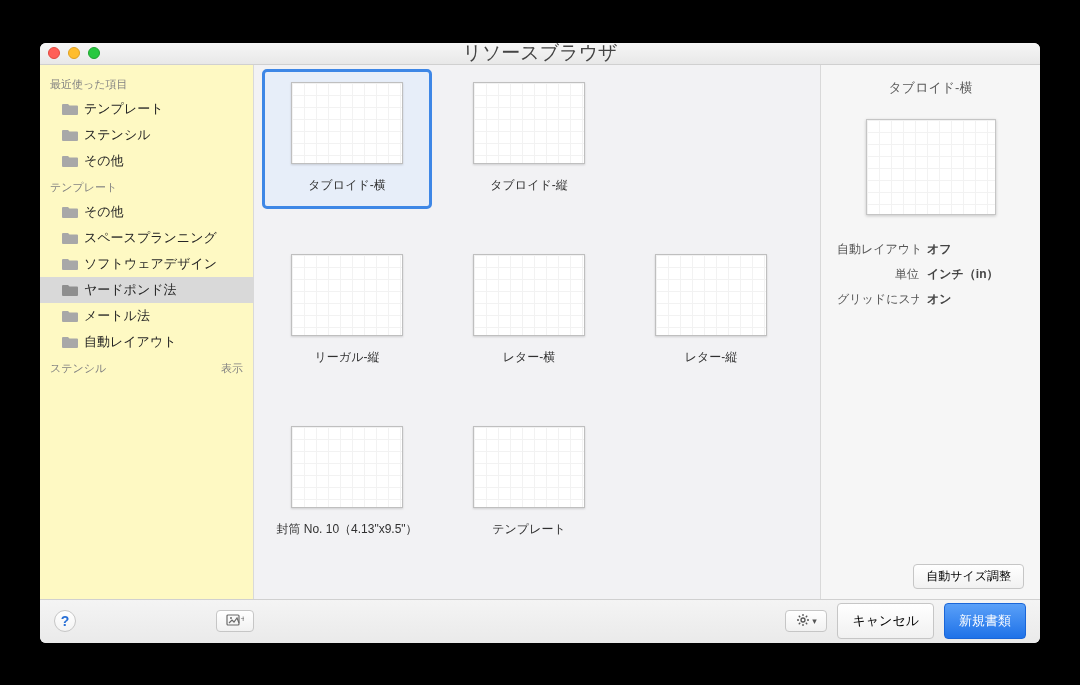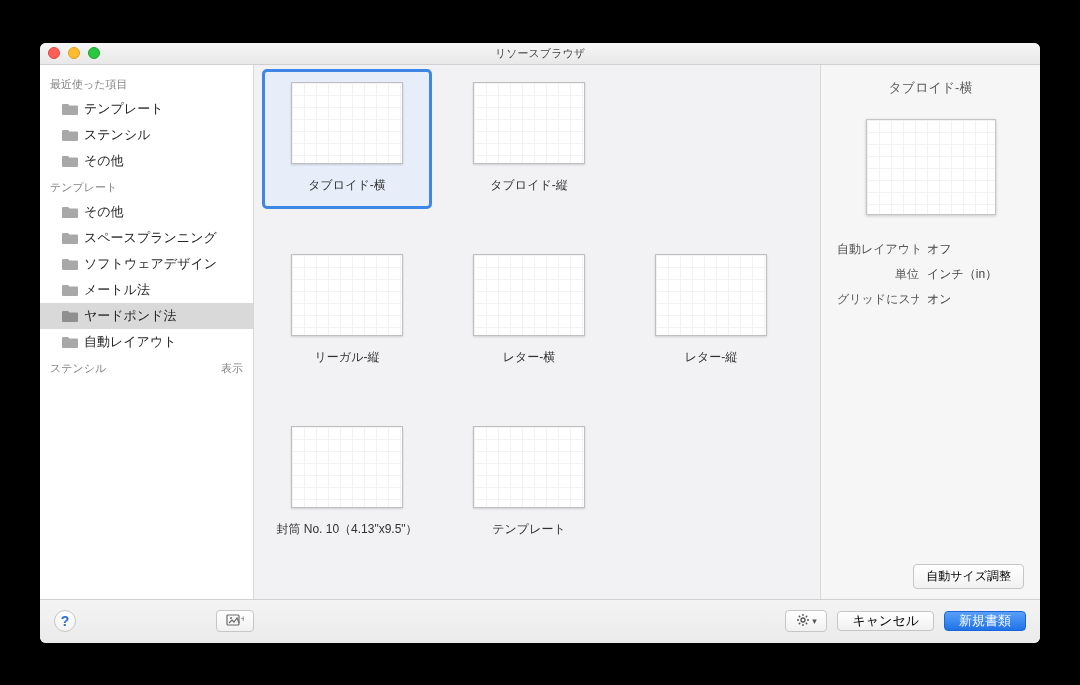--- a/index.html
+++ b/index.html
@@ -34,33 +34,33 @@
     padding: 0 8px;
     position: relative;
   }
   .traffic { display: flex; gap: 8px; }
   .dot { width: 12px; height: 12px; border-radius: 50%; }
   .dot.close { background:#ff5f57; border:1px solid #e1483f;}
   .dot.min   { background:#ffbd2e; border:1px solid #dfa022;}
   .dot.max   { background:#28c840; border:1px solid #1fa32f;}
   .title {
     position: absolute; left:0; right:0; text-align: center;
-    font-size: 11px; color:#444;
+    font-size: 19px; color:#444;
   }
 
   .body {
     flex: 1;
     display: flex;
     min-height: 0;
   }
 
   
   .sidebar {
     width: 214px;
-    background:#ffffff;
+    background:#fef9c3;
     border-right:1px solid #d9d9d9;
     padding: 6px 0 2px;
     overflow: hidden;
     font-size: 13px;
   }
   .section-header {
     color:#828282;
     font-size: 11px;
     padding: 6px 10px 4px;
     display:flex; justify-content:space-between; align-items:center;
@@ -135,21 +135,21 @@
     box-shadow:0 1px 3px rgba(0,0,0,.2);
     background-image:
       linear-gradient(#f2f2f2 1px, transparent 1px),
       linear-gradient(90deg,#f2f2f2 1px, transparent 1px);
     background-size: 12px 12px;
     margin-bottom:26px;
   }
   .props { display:flex; flex-direction:column; gap:8px; color:#444;}
   .prop { display:flex; gap:8px; }
   .prop .k { flex:0 0 82px; text-align:right; color:#555; white-space:nowrap; overflow:hidden;}
-  .prop .v { flex:1; }
+  .prop .v { flex:1;font-weight:bold; }
   .insp-spacer { flex:1; }
   .default-btn {
     align-self:flex-end;
     background:linear-gradient(#fff,#f1f1f1);
     border:1px solid #c6c6c6;
     border-radius:4px;
     padding:3px 12px;
     font-size:12px;
     cursor:pointer;
   }
@@ -182,21 +182,21 @@
   .footer-spacer{flex:1;}
   .gear-btn {
     width:42px;height:22px;border-radius:4px;
     border:1px solid #c6c6c6;
     background:linear-gradient(#fff,#f1f1f1);
     display:flex;align-items:center;justify-content:center;
     cursor:pointer; gap:2px; color:#555;
   }
   .gear-btn .chev { font-size:9px;}
   .btn {
-    height:20px; padding:0 14px;
+    height:36px; padding:0 14px;
     border-radius:4px;
     border:1px solid #c6c6c6;
     background:linear-gradient(#fff,#f1f1f1);
     font-size:13px; cursor:pointer;
   }
   .btn.primary{
     background:linear-gradient(#5aa0f8,#1f72e8);
     border-color:#1a66d8; color:#fff;text-align:center;
   }
 </style>
@@ -266,35 +266,35 @@
         <span class="sb-label">スペースプランニング</span>
       </div>
       <div class="sb-item">
         <span class="folder-icon">
           <svg viewBox="0 0 16 13">
               <path fill="#a8a8a8" d="M1 2h5l1.5 1.5H15a1 1 0 0 1 1 1V12a1 1 0 0 1-1 1H1a1 1 0 0 1-1-1V3a1 1 0 0 1 1-1z"></path>
             </svg>
         </span>
         <span class="sb-label">ソフトウェアデザイン</span>
       </div>
+      <div class="sb-item selected">
+        <span class="folder-icon">
+          <svg viewBox="0 0 16 13">
+              <path fill="#8f8f8f" d="M1 2h5l1.5 1.5H15a1 1 0 0 1 1 1V12a1 1 0 0 1-1 1H1a1 1 0 0 1-1-1V3a1 1 0 0 1 1-1z"></path>
+            </svg>
+        </span>
+        <span class="sb-label">ヤードポンド法</span>
+      </div>
       <div class="sb-item">
         <span class="folder-icon">
           <svg viewBox="0 0 16 13">
               <path fill="#a8a8a8" d="M1 2h5l1.5 1.5H15a1 1 0 0 1 1 1V12a1 1 0 0 1-1 1H1a1 1 0 0 1-1-1V3a1 1 0 0 1 1-1z"></path>
             </svg>
         </span>
         <span class="sb-label">メートル法</span>
-      </div>
-      <div class="sb-item selected">
-        <span class="folder-icon">
-          <svg viewBox="0 0 16 13">
-              <path fill="#8f8f8f" d="M1 2h5l1.5 1.5H15a1 1 0 0 1 1 1V12a1 1 0 0 1-1 1H1a1 1 0 0 1-1-1V3a1 1 0 0 1 1-1z"></path>
-            </svg>
-        </span>
-        <span class="sb-label">ヤードポンド法</span>
       </div>
       <div class="sb-item">
         <span class="folder-icon">
           <svg viewBox="0 0 16 13">
               <path fill="#a8a8a8" d="M1 2h5l1.5 1.5H15a1 1 0 0 1 1 1V12a1 1 0 0 1-1 1H1a1 1 0 0 1-1-1V3a1 1 0 0 1 1-1z"></path>
             </svg>
         </span>
         <span class="sb-label">自動レイアウト</span>
       </div>
 

